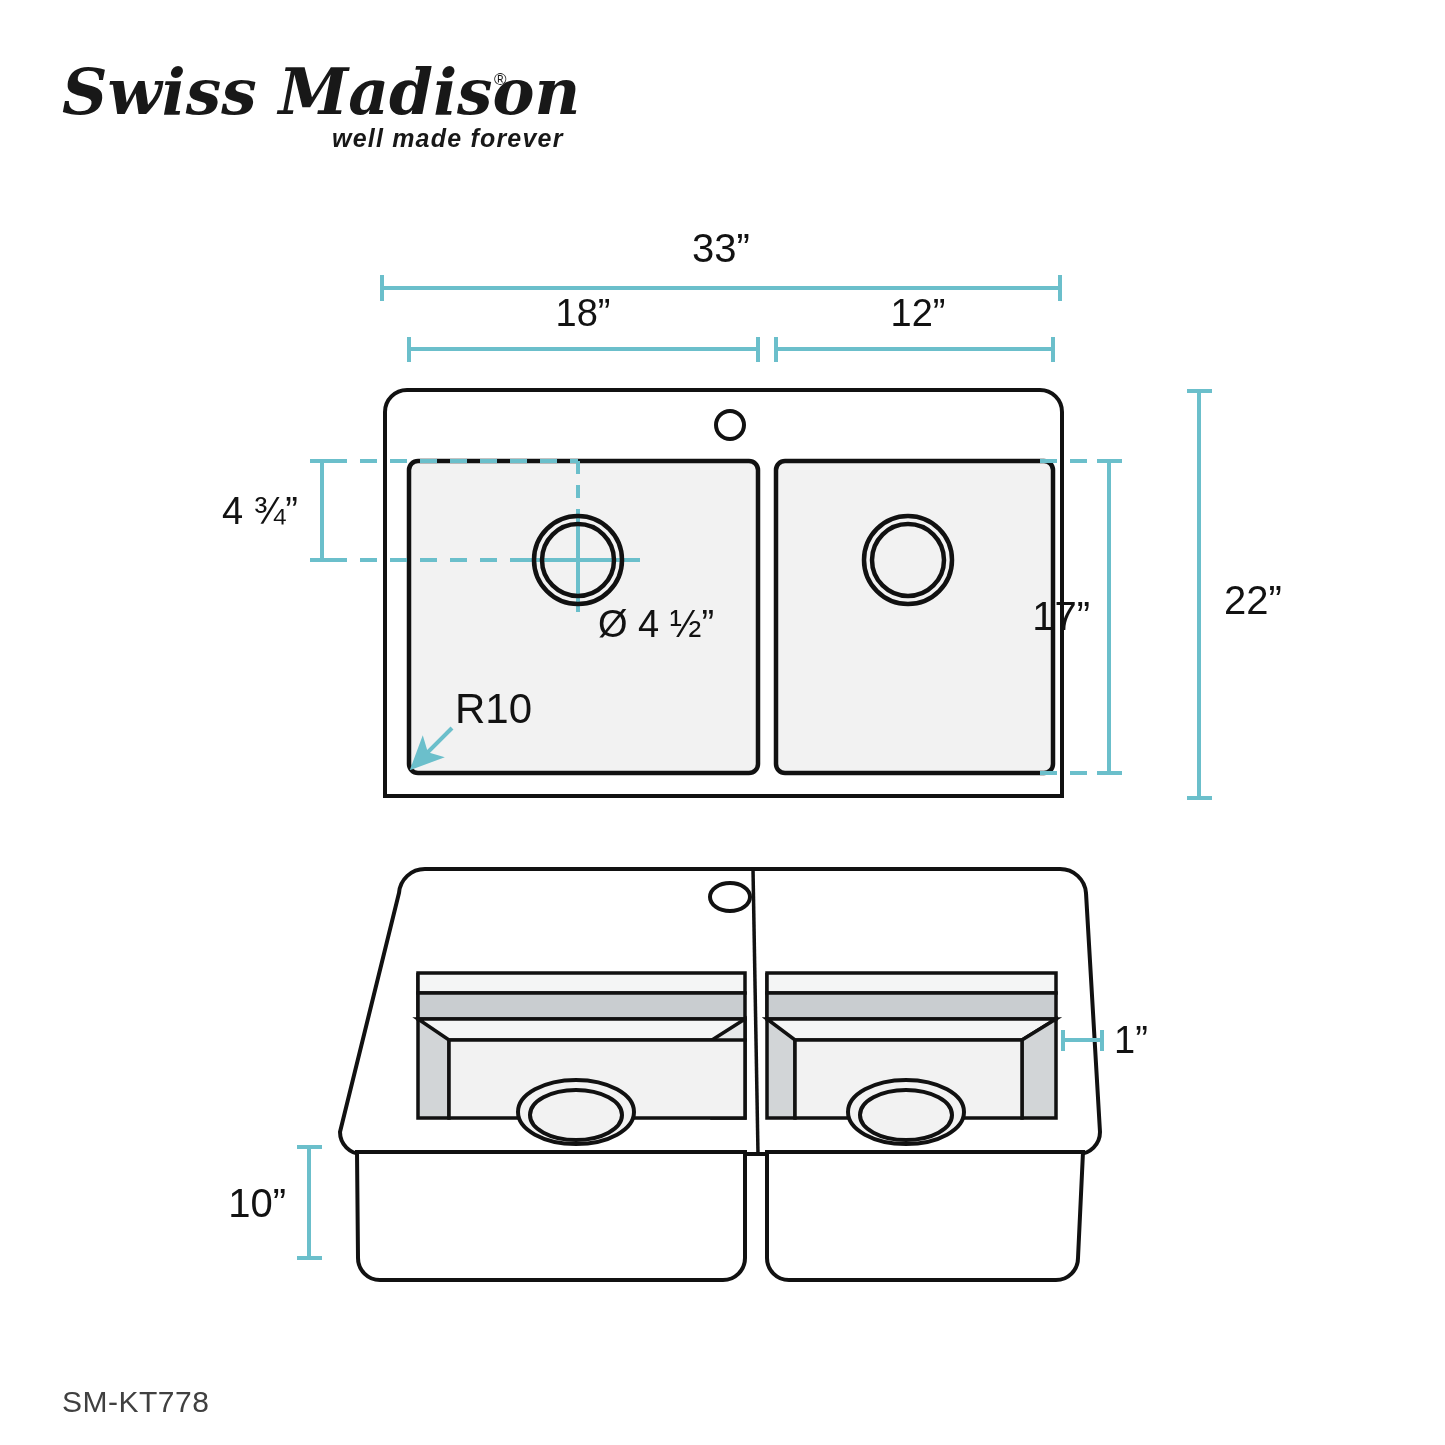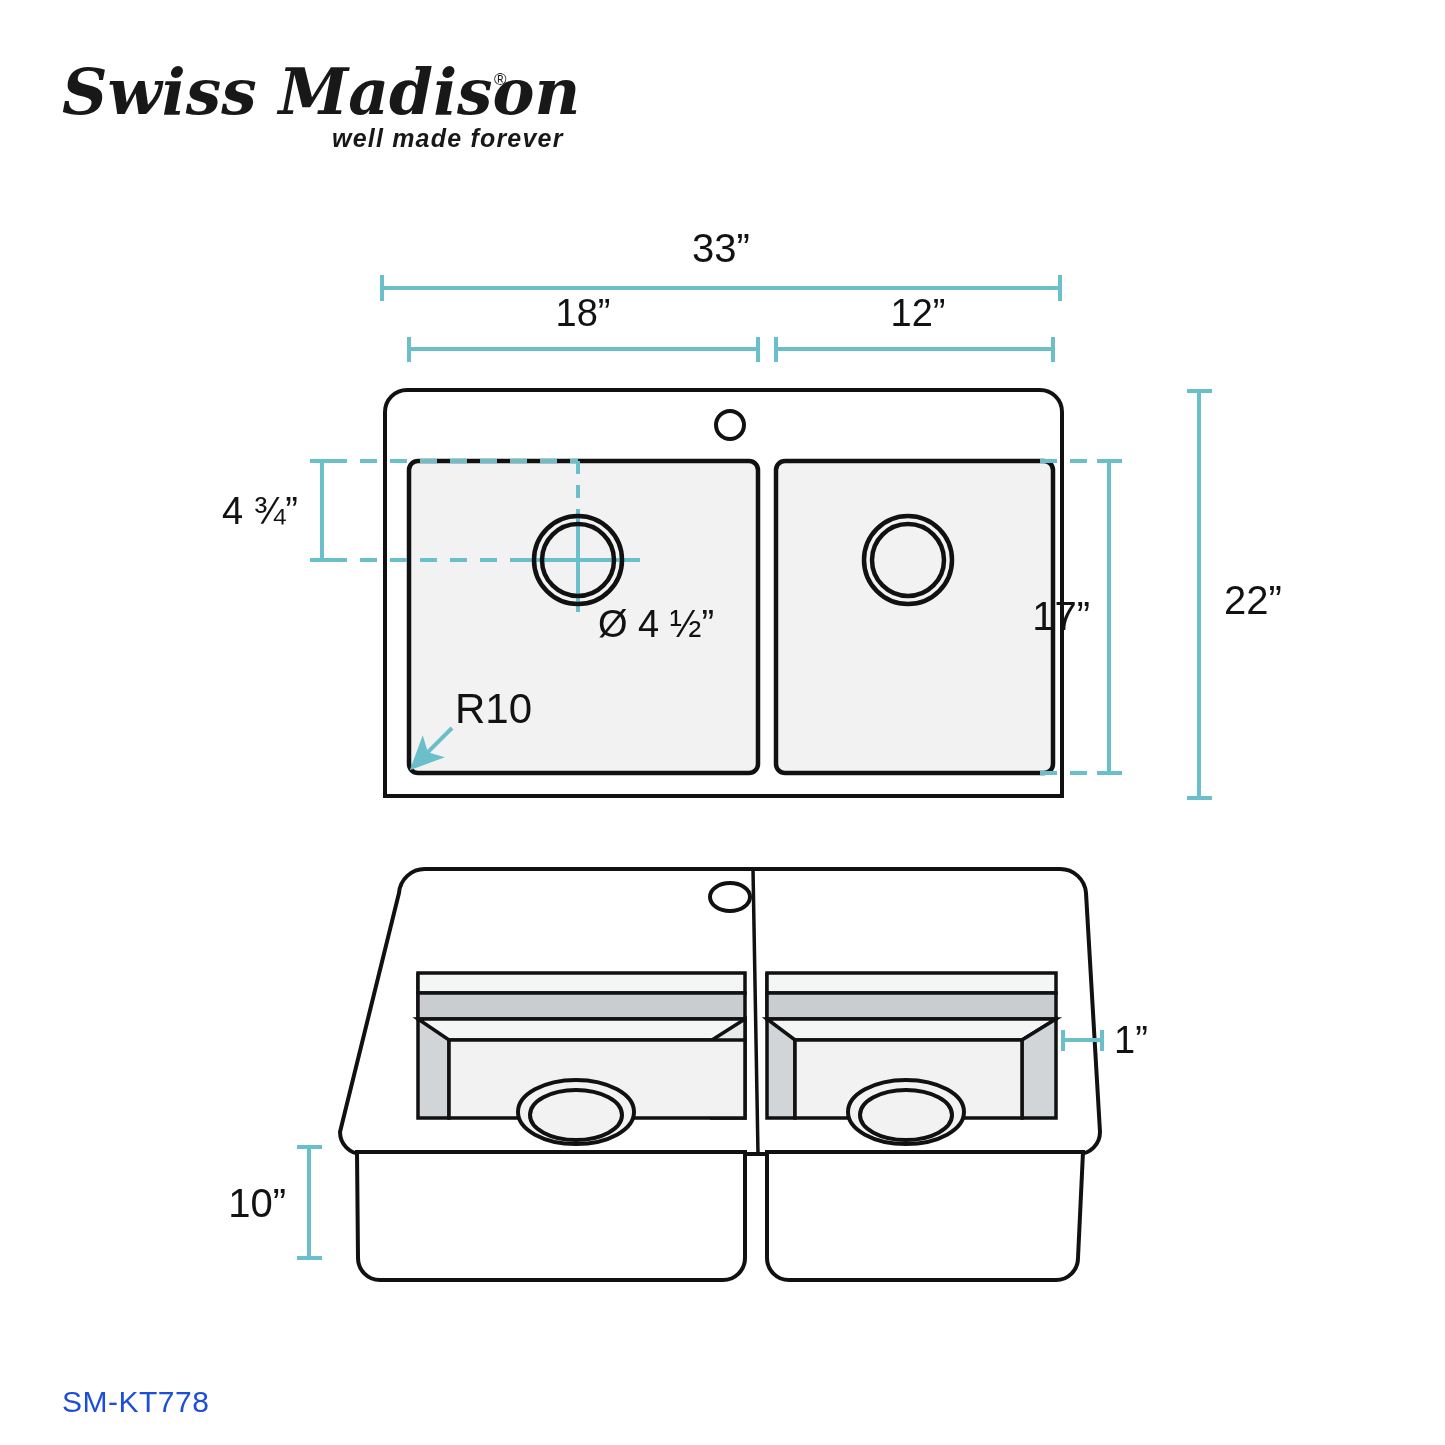--- a/index.html
+++ b/index.html
@@ -2,21 +2,21 @@
 <html><head>
 <meta charset="utf-8">
 <style>
   html,body{margin:0;padding:0;background:#ffffff;}
   body{width:1445px;height:1445px;overflow:hidden;
        font-family:"Liberation Sans","DejaVu Sans",sans-serif;color:#111;}
   #root{position:relative;width:1445px;height:1445px;background:#fff;}
   .logo{position:absolute;left:62px;top:52px;width:520px;height:110px;text-decoration:underline;}
   .logo svg{display:block;}
   .modelno{position:absolute;left:62px;top:1385px;font-size:30px;letter-spacing:.5px;
-           color:#1d4ed8;font-family:"Liberation Sans",sans-serif;}
+           color:#404040;font-family:"Liberation Sans",sans-serif;}
   .dwg{position:absolute;left:0;top:0;width:1445px;height:1445px;}
   .dimtext{font-family:"Liberation Sans","DejaVu Sans",sans-serif;fill:#121212;}
 </style>
 </head>
 <body>
 
 <div id="root">
 
   <div class="logo">
     <svg width="520" height="110" viewBox="0 0 520 110">

